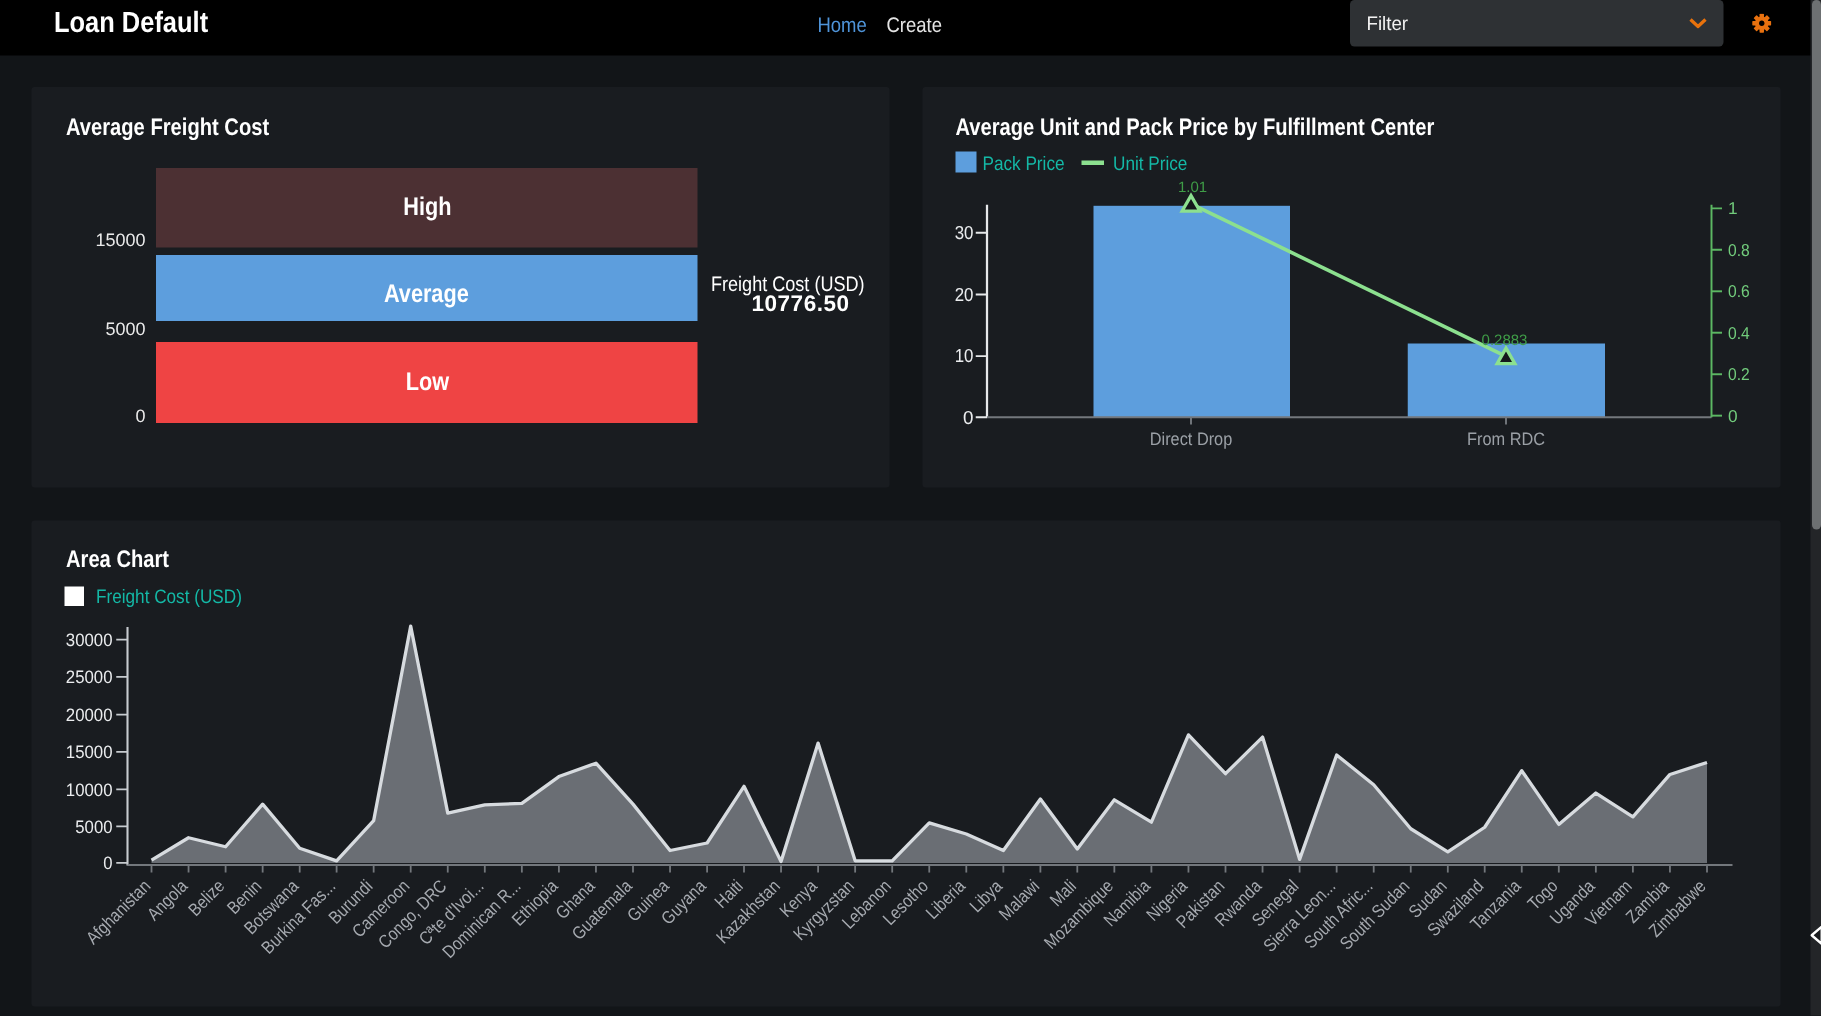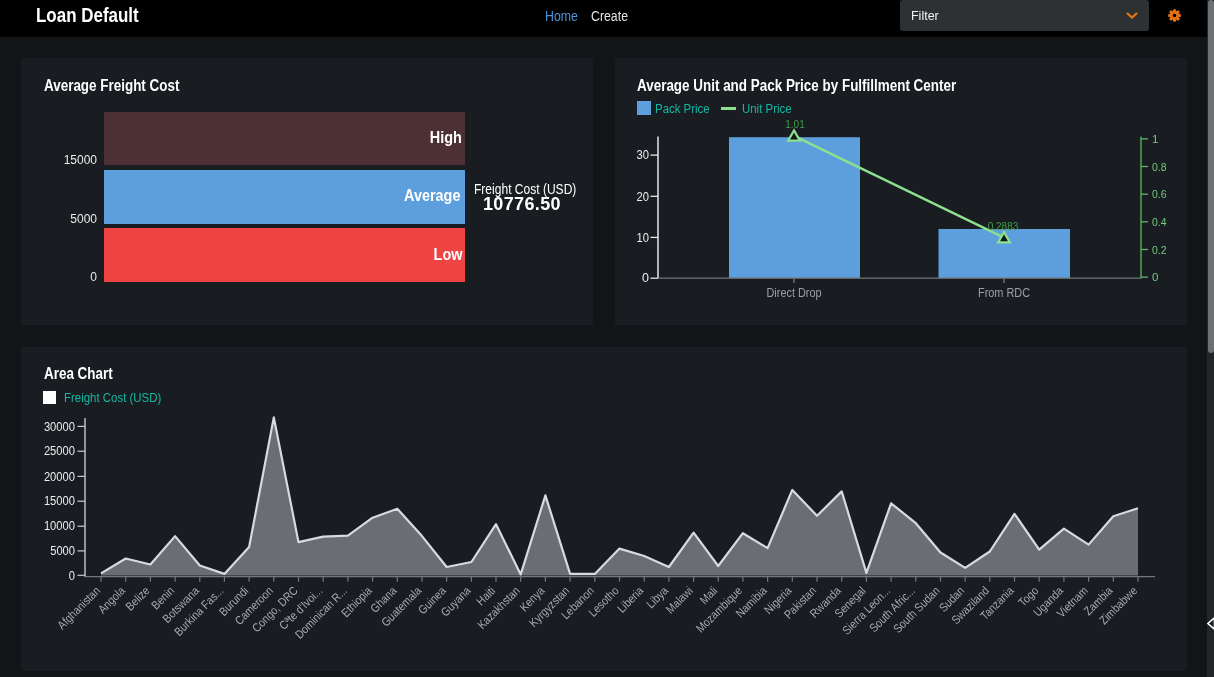--- a/index.html
+++ b/index.html
@@ -15,28 +15,28 @@
 #gear { position:absolute; left:1168px; top:8.6px; }
 .card { position:absolute; background:#191c20; border-radius:2px; }
 #card1 { left:21px; top:58px; width:572px; height:267px; }
 #card2 { left:615px; top:58px; width:572px; height:267px; }
 #card3 { left:21px; top:347px; width:1166px; height:324px; }
 .ctitle { position:absolute; font-size:16px; font-weight:700; color:#fff;
   transform:scaleX(0.84); transform-origin:left center; white-space:nowrap; }
 #c1title { left:44px; top:76.5px; }
 #c2title { left:636.5px; top:77px; }
 #c3title { left:43.5px; top:365px; }
-.gbar { position:absolute; left:104px; width:361px; text-align:right; color:#fff; font-weight:700; font-size:17px; }
+.gbar { position:absolute; left:104px; width:361px; text-align:center; color:#fff; font-weight:700; font-size:17px; }
 .gbar span { display:inline-block; transform:scaleX(0.85); }
 #bhigh { top:112px; height:53px; background:#4c3033; line-height:52px; }
-#bavg  { top:170px; height:54px; background:#5d9edd; line-height:52px; }
+#bavg  { top:170px; height:44px; background:#5d9edd; line-height:52px; }
 #blow  { top:228px; height:54px; background:#ef4444; line-height:53px; }
 .g-ylab { position:absolute; width:60px; text-align:right; font-size:12px; color:#eaeaea; left:37px; }
 #fc1 { position:absolute; left:473.5px; top:181px; font-size:14px; color:#fff; transform:scaleX(0.86); transform-origin:left center; white-space:nowrap; }
-#fc2 { position:absolute; left:483px; top:193.5px; font-size:18px; font-weight:700; color:#fff; letter-spacing:0.35px; }
+#fc2 { position:absolute; left:501px; top:193.5px; font-size:15px; font-weight:700; color:#fff; letter-spacing:0.35px; }
 .leg { position:absolute; font-size:13px; color:#14b8a6; white-space:nowrap; }
 .leg .sq { display:inline-block; vertical-align:-2px; }
 .leg .txt { display:inline-block; transform:scaleX(0.88); transform-origin:left center; }
 #c2legend { left:637px; top:101px; }
 #c2legend .sq { width:14px; height:14px; background:#5d9edd; }
 #c2legend .dash { display:inline-block; width:15px; height:2.6px; background:#8ce08f; vertical-align:3px; margin-left:4px; margin-right:6px; }
 #c3legend { left:43px; top:390px; }
 #c3legend .sq { width:13px; height:13px; background:#fff; margin-right:8px; }
 #c2svg { position:absolute; left:615px; top:58px; }
 #c3svg { position:absolute; left:21px; top:347px; }

